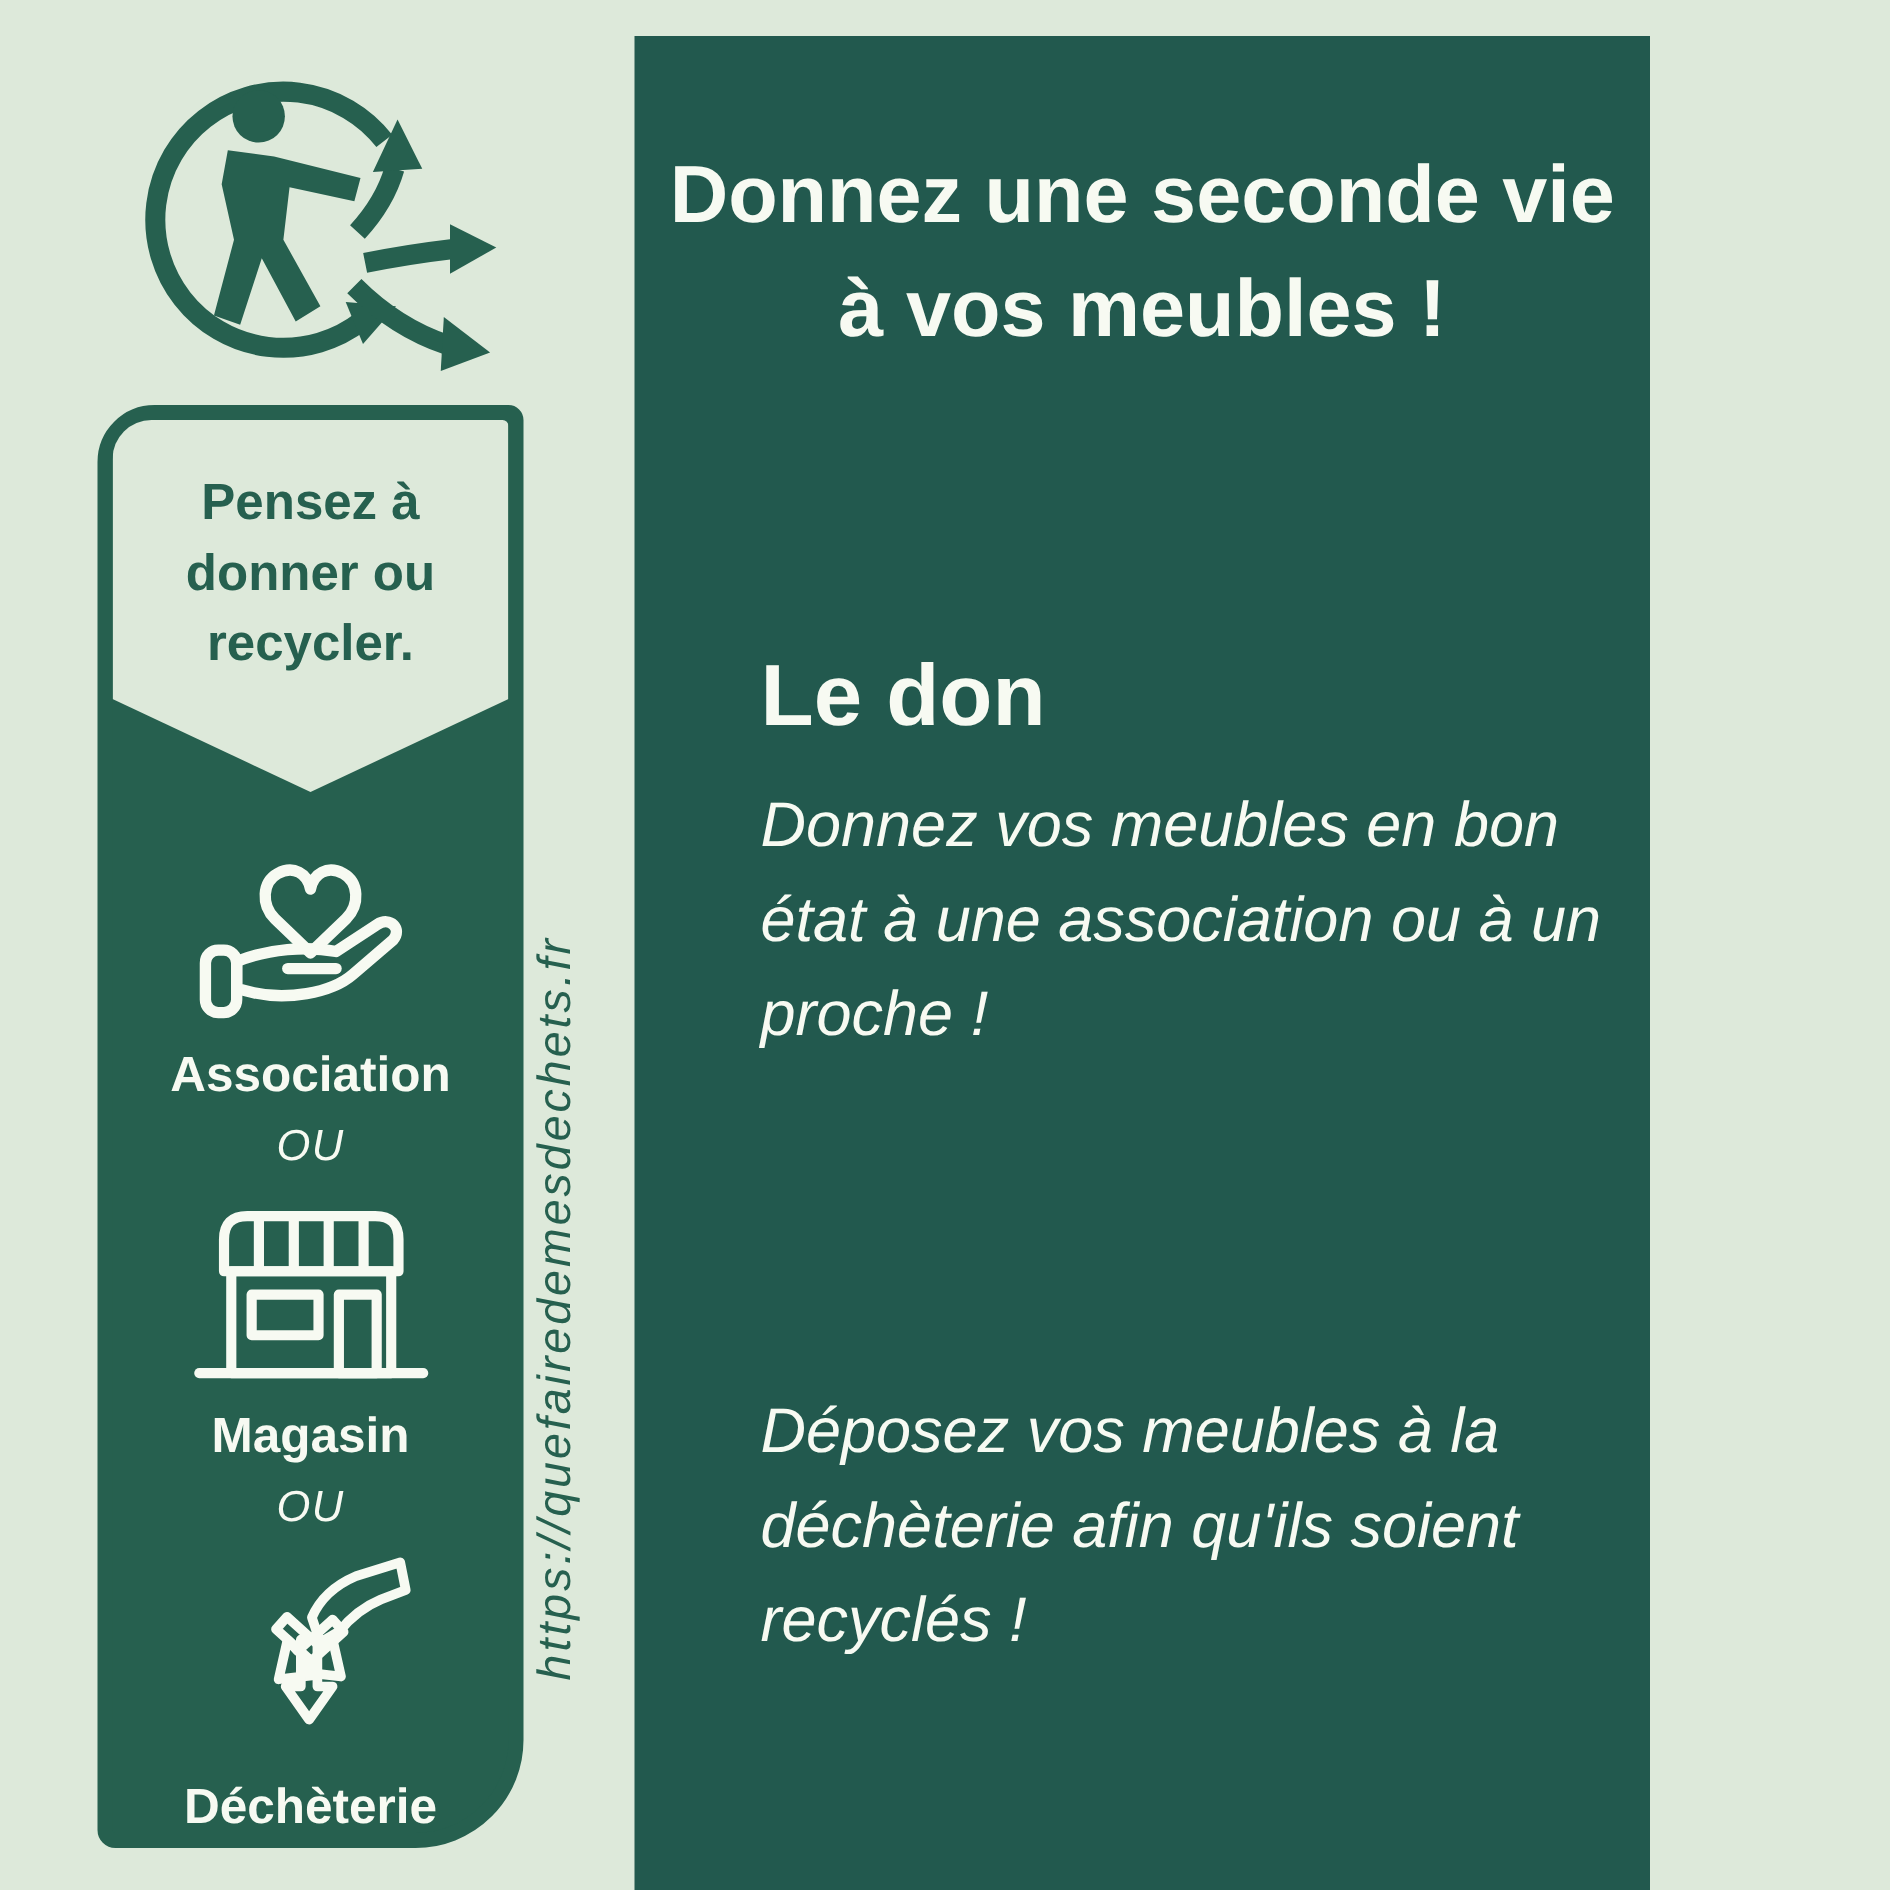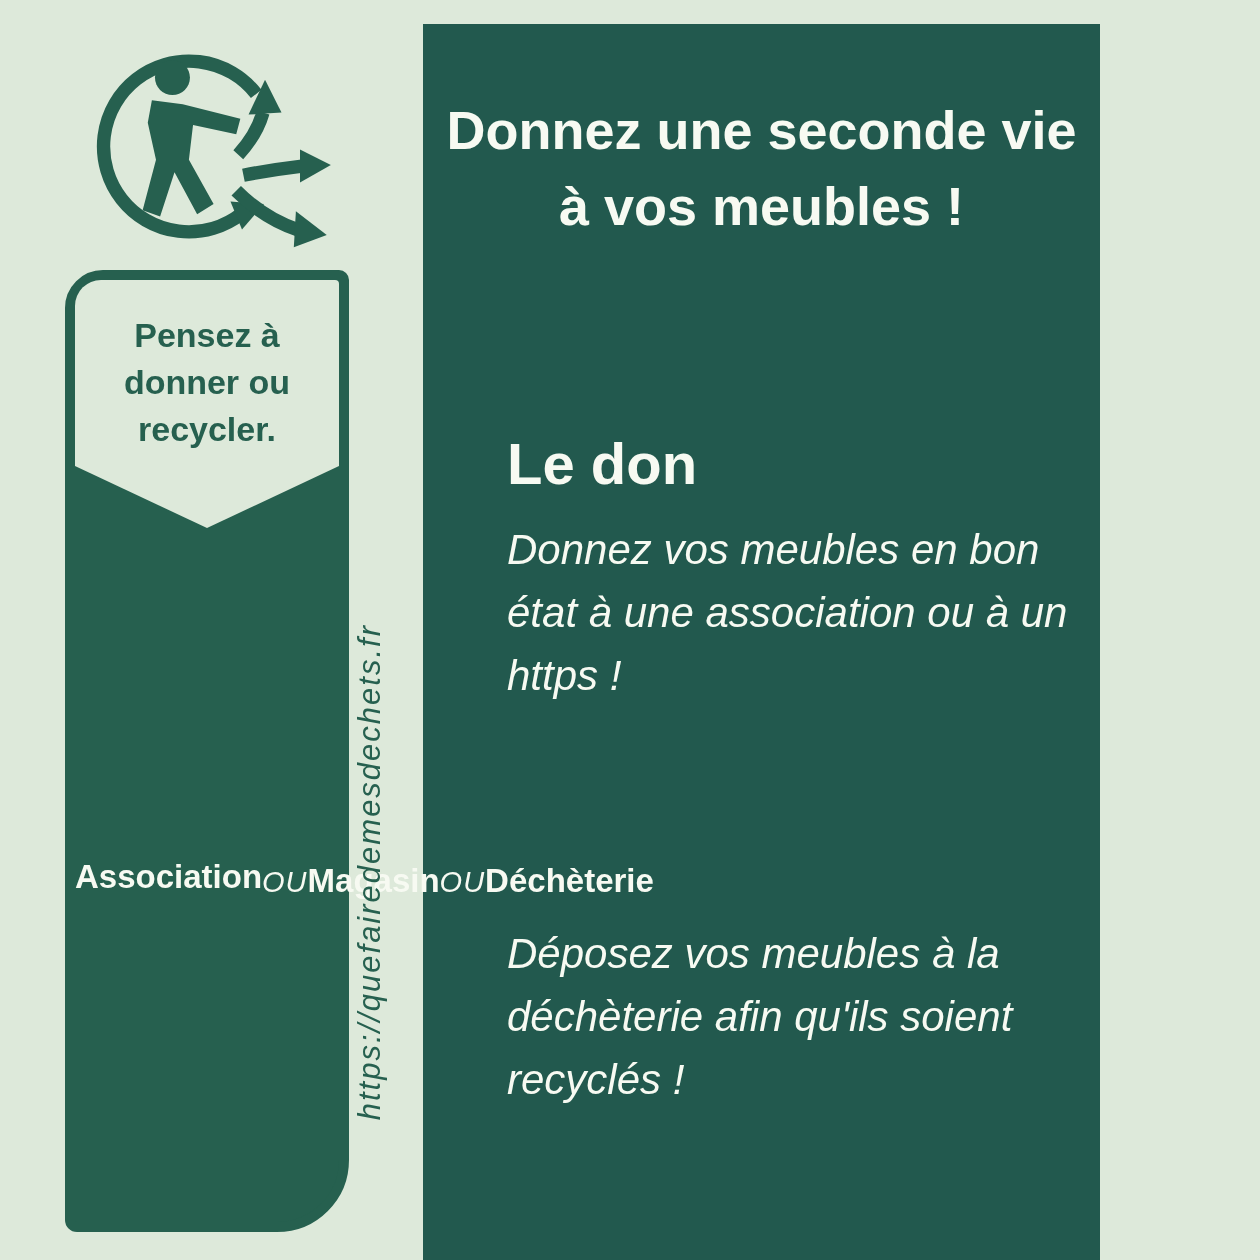--- a/index.html
+++ b/index.html
@@ -42,21 +42,21 @@
     background:var(--mint);border-radius:26px 4px 0 0;
     -webkit-clip-path:polygon(0 0,100% 0,100% 75%,50% 100%,0 75%);
     clip-path:polygon(0 0,100% 0,100% 75%,50% 100%,0 75%);
   }
   .ribbon-title{
     padding-top:32px;text-align:center;color:var(--deep);
     font-size:34px;font-weight:bold;line-height:47px;white-space:pre-line;
   }
   .ribbon-items{
     position:absolute;left:0;top:248px;width:264px;bottom:0;
-    display:flex;flex-direction:row;align-items:center;
+    display:flex;flex-direction:column;align-items:center;
   }
   .rib-label{color:var(--lt);font-size:33px;font-weight:bold;line-height:36px;}
   .rib-ou{color:var(--lt);font-size:29px;font-style:italic;letter-spacing:1px;}
   .mt-a{margin-top:24px;} .mt-b{margin-top:4px;} .mt-c{margin-top:14px;}
   .mt-d{margin-top:20px;} .mt-e{margin-top:12px;text-align:right;} .mt-f{margin-top:14px;}
 
   .url-vertical{
     position:absolute;left:352px;bottom:140px;
     writing-mode:vertical-rl;transform:rotate(180deg);
     color:var(--deep);font-size:31px;font-style:italic;letter-spacing:2px;
@@ -67,21 +67,21 @@
 <body>
 
 <div class="frame">
 
   <div class="right-panel">
     <h1 class="main-title">Donnez une seconde vie
 à vos meubles !</h1>
     <h2 class="sec-h sec-h1">Le don</h2>
     <p class="sec-b sec-b1">Donnez vos meubles en bon
 état à une association ou à un
-https !</p>
+proche !</p>
     <p class="sec-b sec-b2">Déposez vos meubles à la
 déchèterie afin qu'ils soient
 recyclés !</p>
   </div>
 
   <svg class="triman" width="252" height="222" viewBox="0 0 245 215" fill="none">
     <path d="M167.4 55.9 A83 83 0 1 0 153.1 172.4" stroke="#26604f" stroke-width="13" fill="none"></path>
     <path d="M175 163 L153.6 187.6 L142.4 160.4 Z" fill="#26604f"></path>
     <circle cx="86" cy="40" r="17" fill="#26604f"></circle>
     <path d="M66 62 L96 66 L152 80 L148 95 L106 86 L102 120 L126 163 L110 173 L88 132 L74 175 L57 169 L70 120 L62 84 Z" fill="#26604f"></path>

